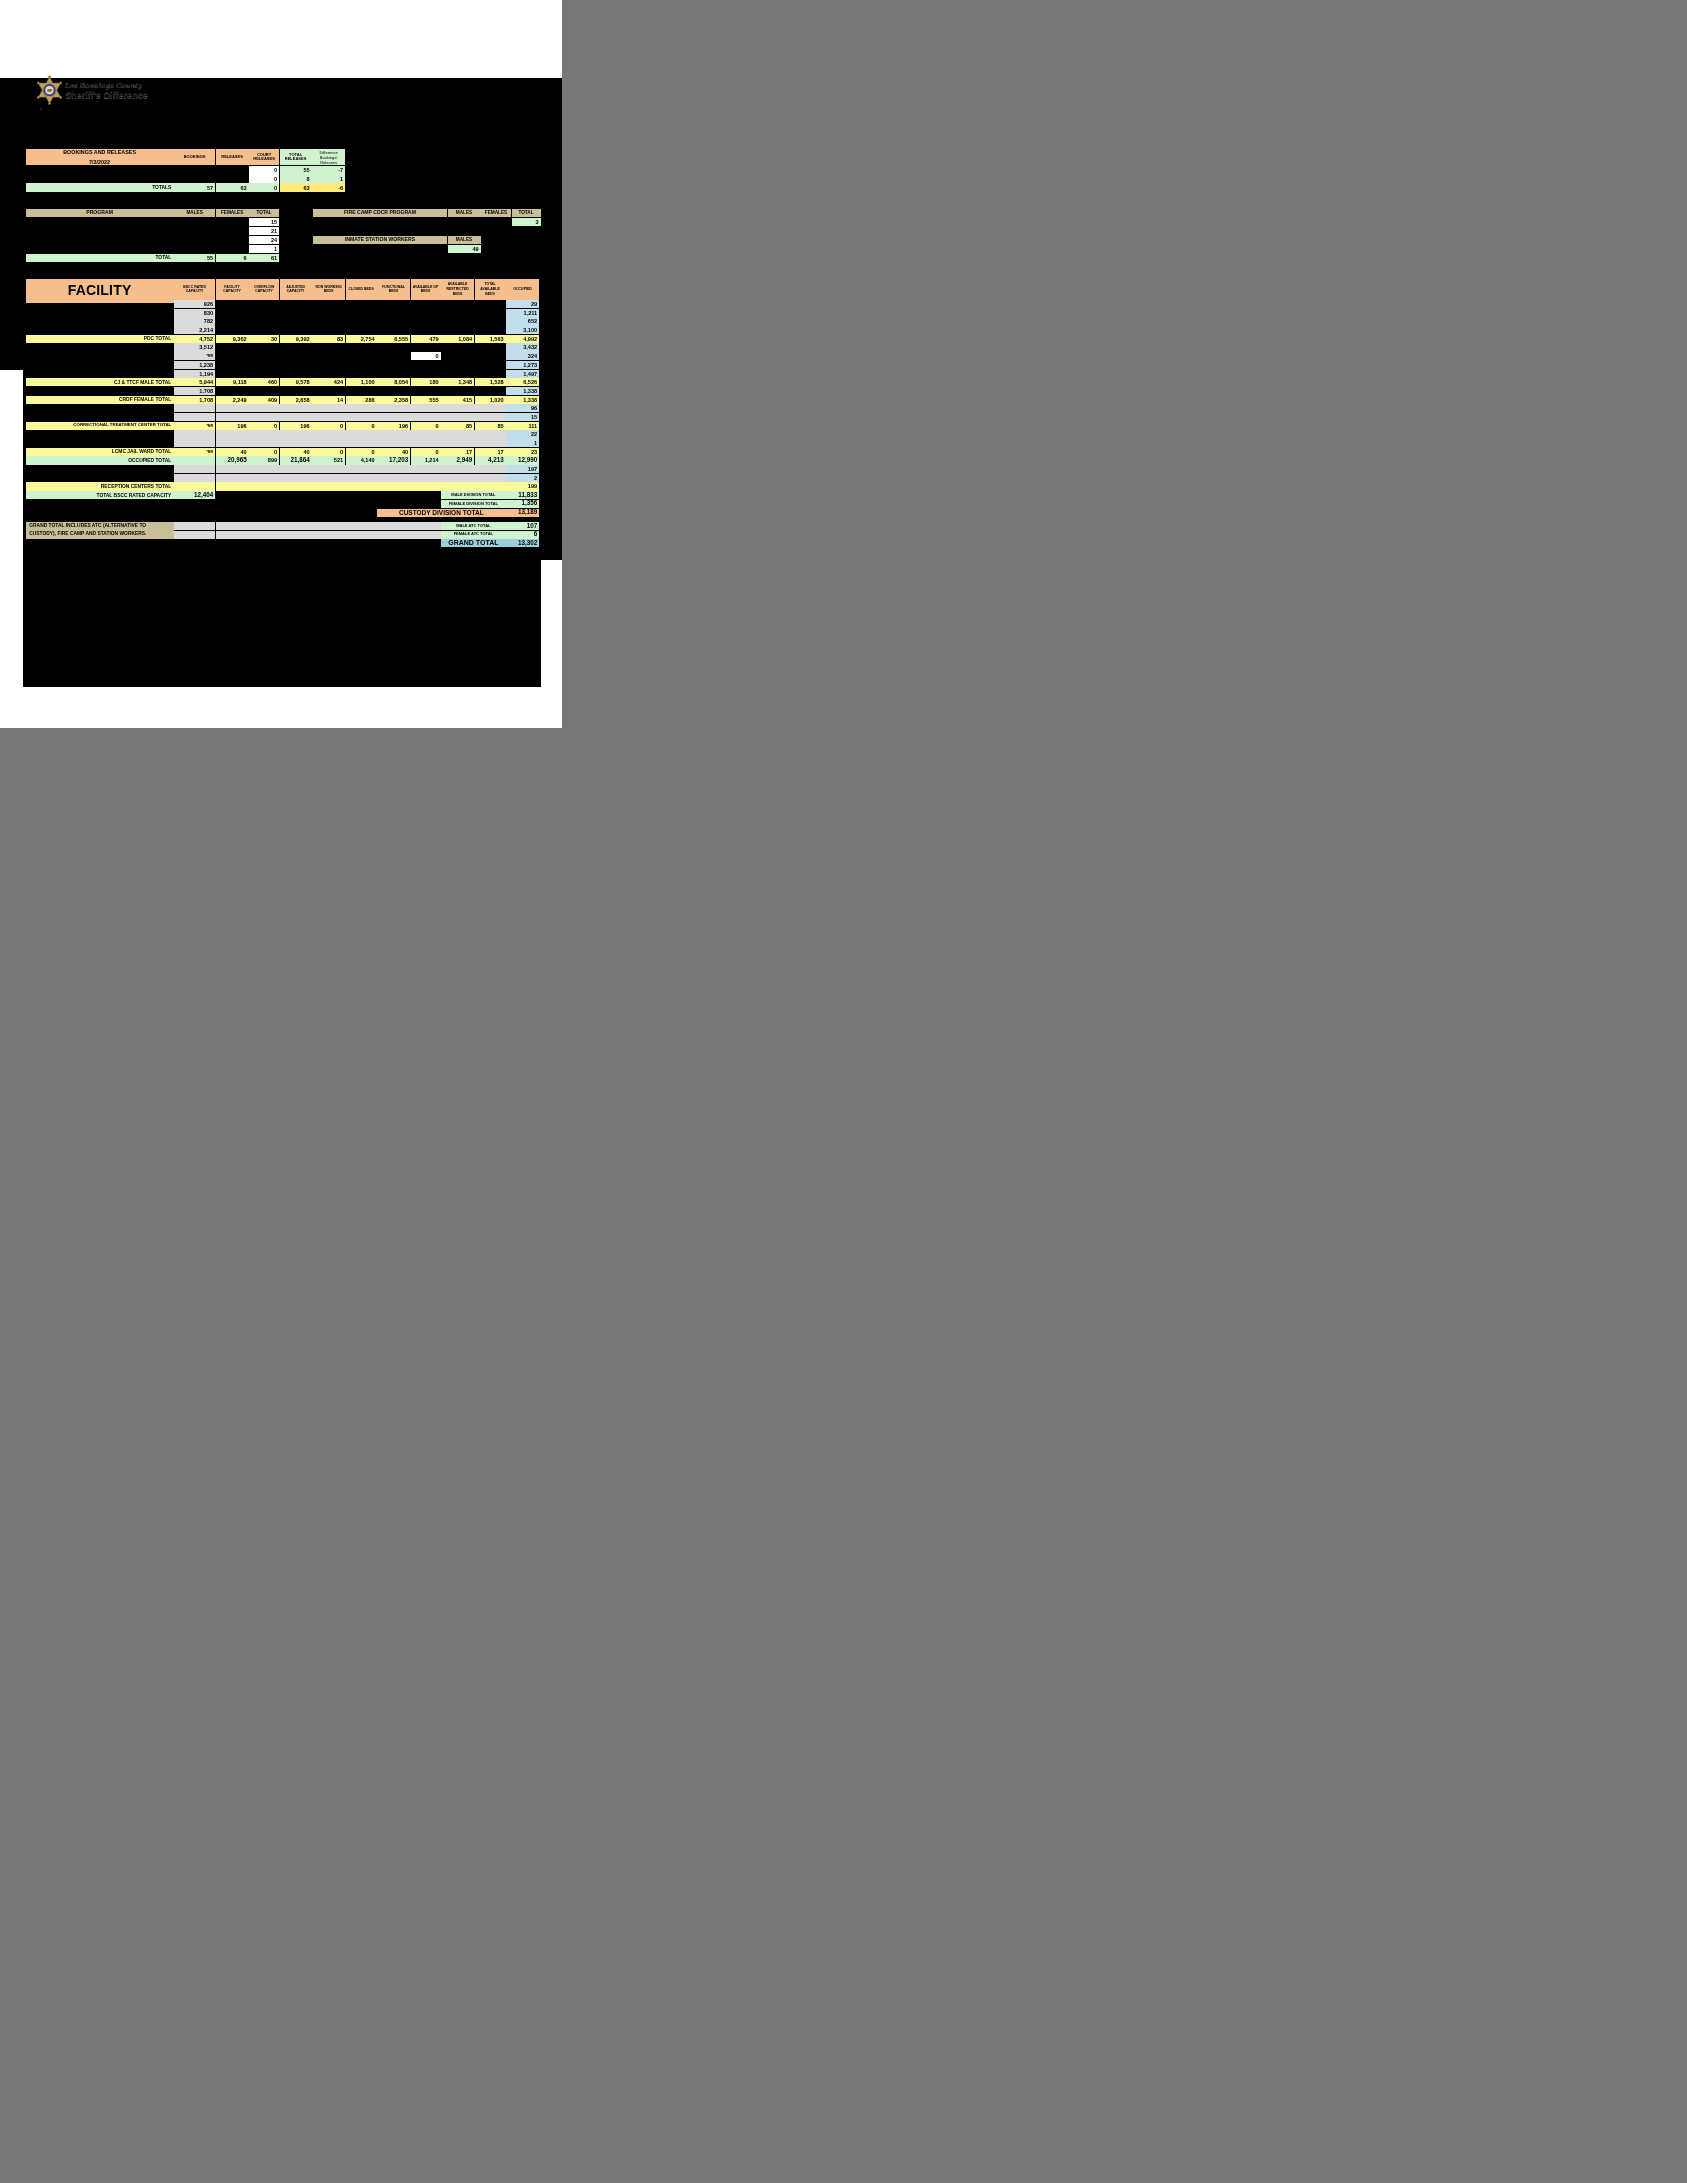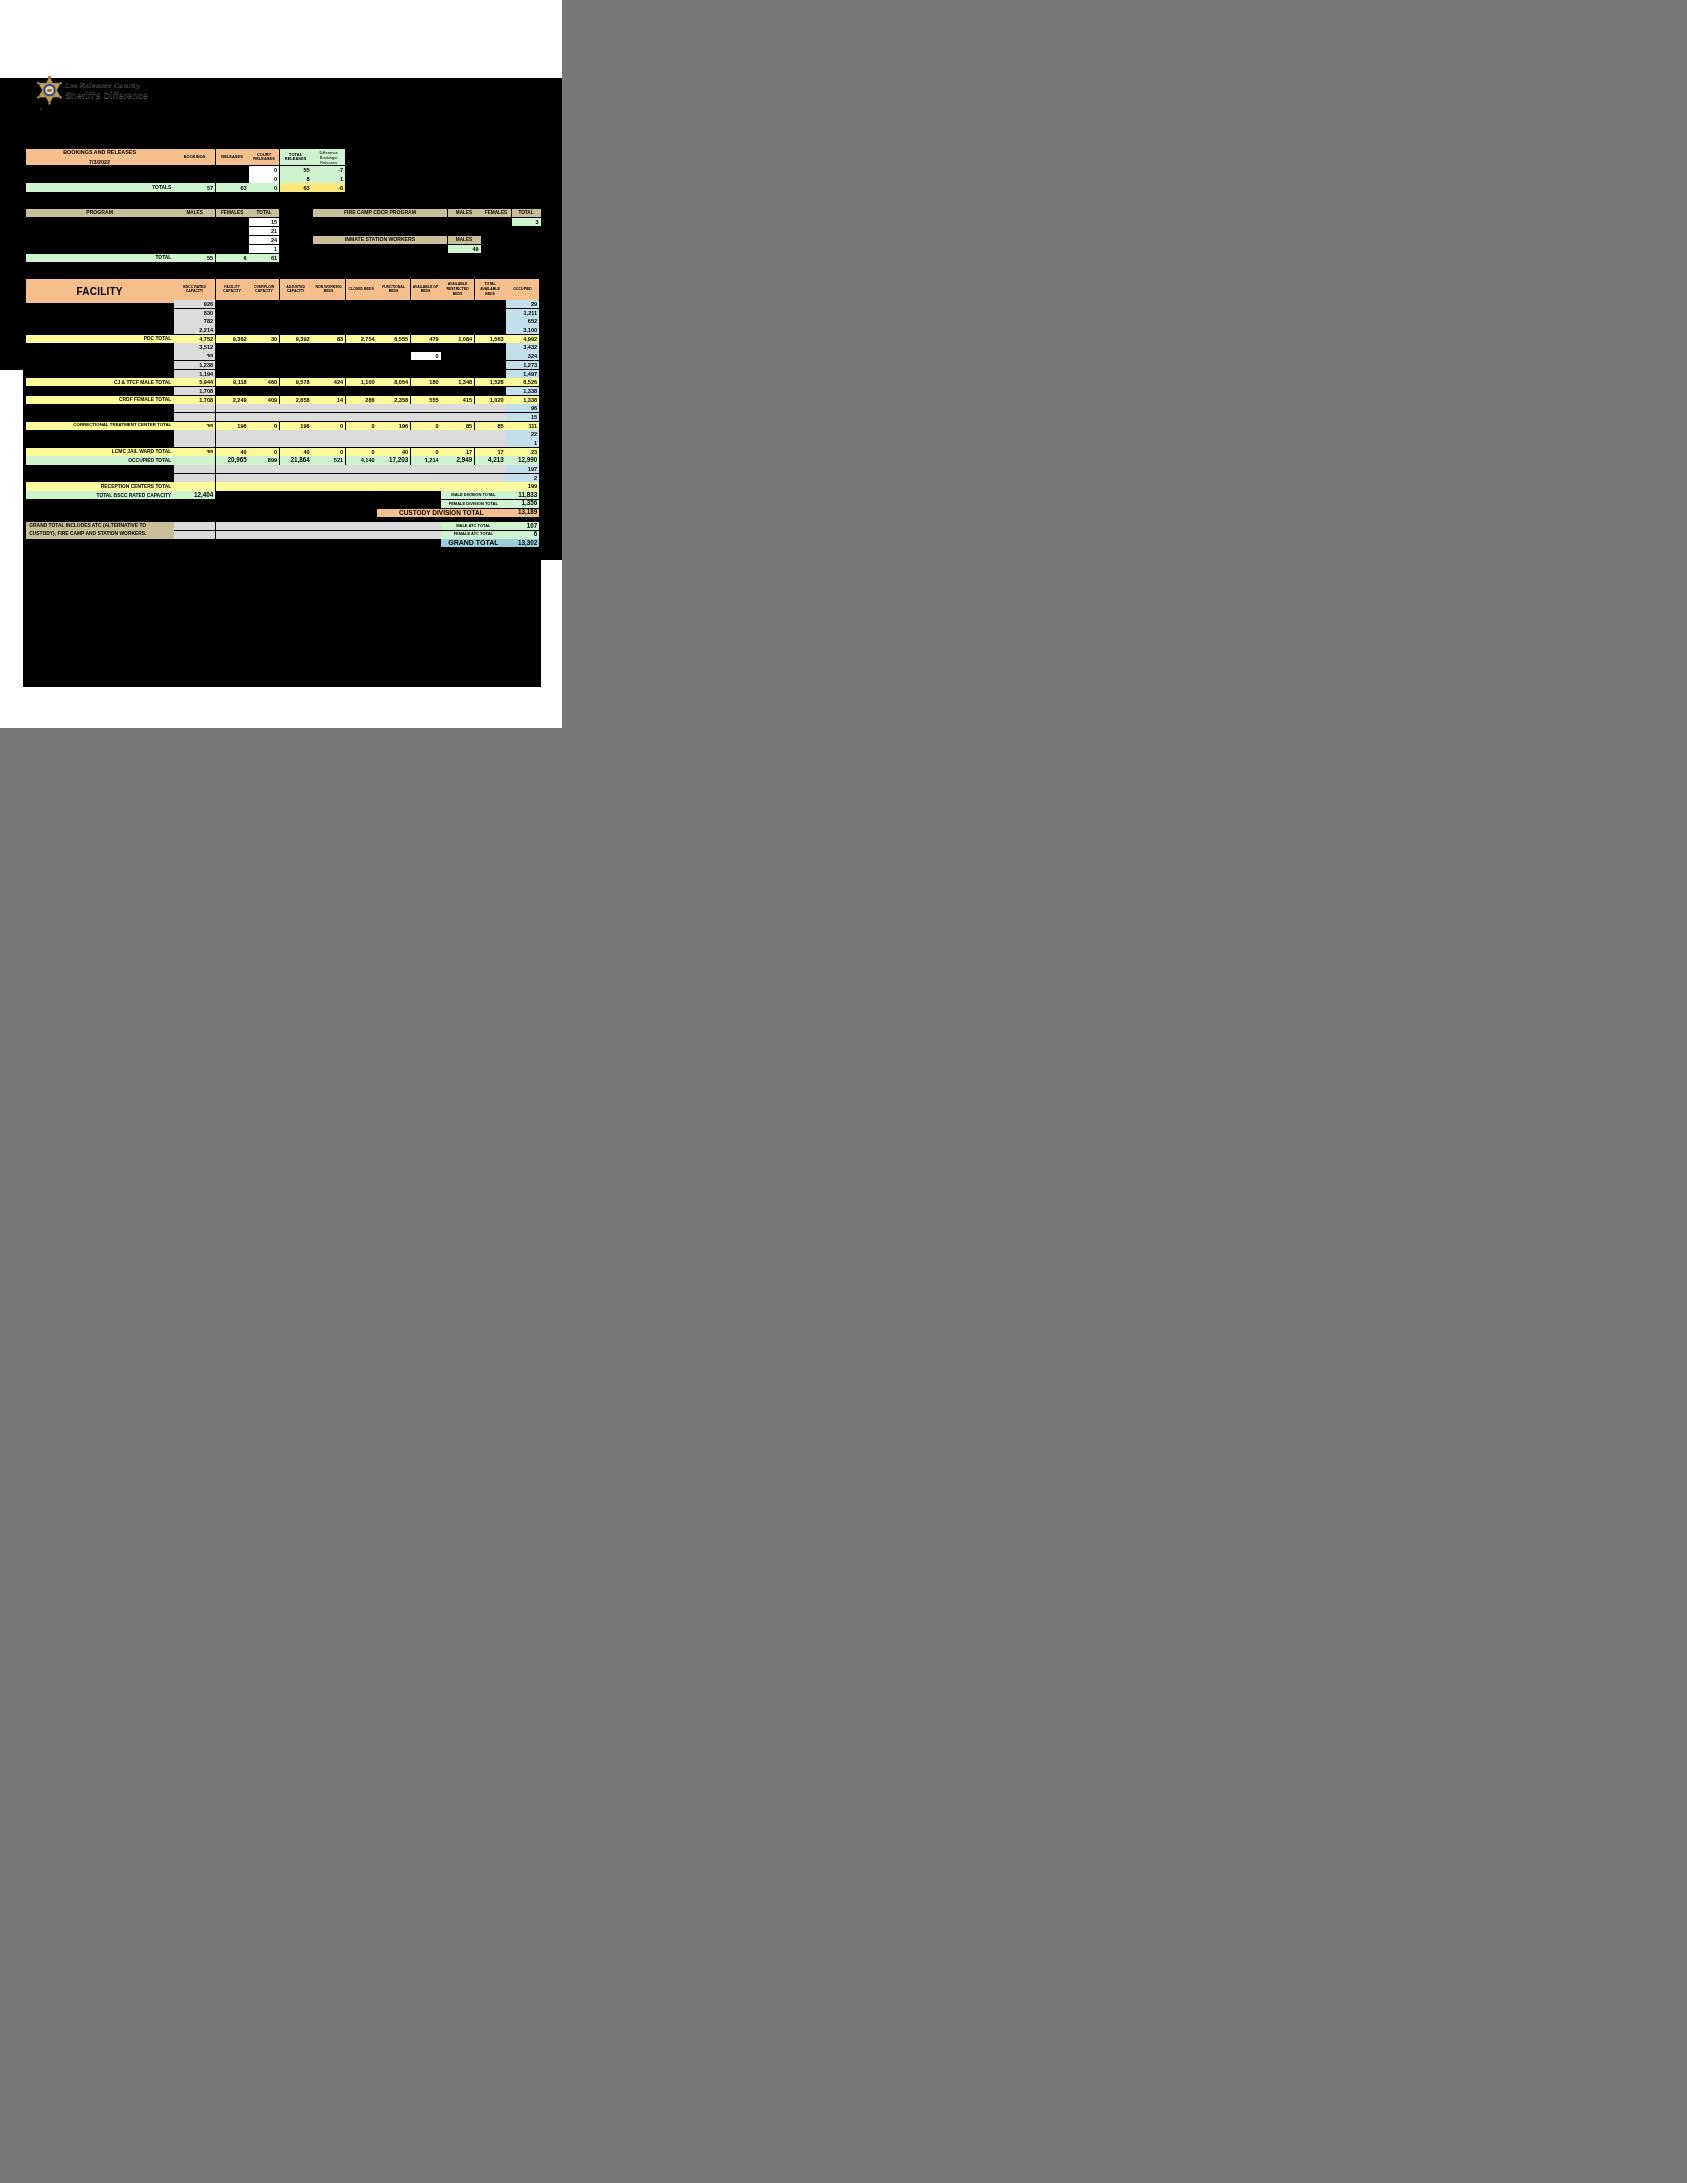--- a/index.html
+++ b/index.html
@@ -21,21 +21,21 @@
   .bg-o{background:#F5BE8D}.bg-t{background:#C8BF99}.bg-G{background:#CFF3CF}
   .bg-y{background:#FAFA9A}.bg-Y{background:#FFE87C}.bg-g{background:#DBDBDB}
   .bg-b{background:#C3DFEB}.bg-w{background:#ffffff}.bg-B{background:#9CCEDC}
   .lbl{justify-content:flex-end;font-size:4.9px;font-weight:700;padding-right:2.3px;white-space:nowrap;}
   .lbl-sm{justify-content:flex-end;font-size:4.4px;font-weight:700;padding-right:2.3px;white-space:nowrap;}
   .th{justify-content:center;text-align:center;font-size:3.5px;font-weight:700;padding:0;line-height:1.3;}
   .th8{justify-content:center;text-align:center;font-size:4px;font-weight:700;padding:0;}
   .thn{justify-content:center;text-align:center;font-size:4px;font-weight:400;padding:0;line-height:1.25;}
   .th9{justify-content:center;text-align:center;font-size:4.7px;font-weight:700;padding:0;}
   .th-md{justify-content:center;text-align:center;font-size:5.1px;font-weight:700;padding:0;}
-  .th-big{justify-content:center;text-align:right;font-size:10px;font-weight:700;letter-spacing:0.2px;padding:12px;}
+  .th-big{justify-content:center;text-align:right;font-size:14px;font-weight:700;letter-spacing:0.2px;padding:12px;}
   .hdr1{flex-direction:column;justify-content:center;align-items:center;text-align:center;
         font-size:5.4px;font-weight:700;line-height:1.9;padding:0;}
   .nr{font-size:3.7px;font-weight:700;}
   .big{font-size:6.3px;font-weight:700;}
   .divlbl{justify-content:center;text-align:center;font-size:4px;font-weight:700;padding:0;white-space:nowrap;}
   .ctr-big{justify-content:center;text-align:center;font-size:6.5px;font-weight:700;padding:0;white-space:nowrap;}
   .grand{justify-content:center;text-align:center;font-size:7px;font-weight:800;padding:0;white-space:nowrap;}
   .note{justify-content:flex-start;align-items:center;text-align:left;font-size:4.9px;font-weight:700;
         padding:0 3.7px;white-space:normal;line-height:1.7;}
 </style>
@@ -62,21 +62,21 @@
       </g>
       <circle cx="30" cy="33" r="14.5" fill="#2e3f8f" stroke="#bfa05a" stroke-width="1.5"></circle>
       <circle cx="30" cy="33" r="9" fill="#ead9b0" stroke="#c9b684" stroke-width="0.8"></circle>
       <g>
         <ellipse cx="30" cy="33.5" rx="5.6" ry="3" fill="#7d6a4e"></ellipse>
         <circle cx="35" cy="31.8" r="1.5" fill="#7d6a4e"></circle>
         <rect x="26" y="35" width="1.4" height="2.6" fill="#7d6a4e"></rect>
         <rect x="32" y="35" width="1.4" height="2.6" fill="#7d6a4e"></rect>
       </g>
     </svg>
-    <div id="agency1">Los Releases County</div>
+    <div id="agency1">Los Bookings County</div>
     <div id="agency2">Sheriff's Difference</div>
     <div id="regmark">®</div>
   </div>
 
   <div id="t-bookings" class="grid" style="left: 25.6px; top: 149px; grid-template-columns: 148px 41px 33px 30px 32px 33px; grid-template-rows: 16px 8.4px 8.4px 8.8px;">
       <div class="cell bg-o hdr1" style="grid-area: 1 / 1 / span 1 / span 1;">BOOKINGS AND RELEASES
 7/3/2022</div>
       <div class="cell bg-o th8" style="grid-area: 1 / 2 / span 1 / span 1;">BOOKINGS</div>
       <div class="cell bg-o th8" style="grid-area: 1 / 3 / span 1 / span 1;">RELEASES</div>
       <div class="cell bg-o th8" style="grid-area: 1 / 4 / span 1 / span 1;">COURT

